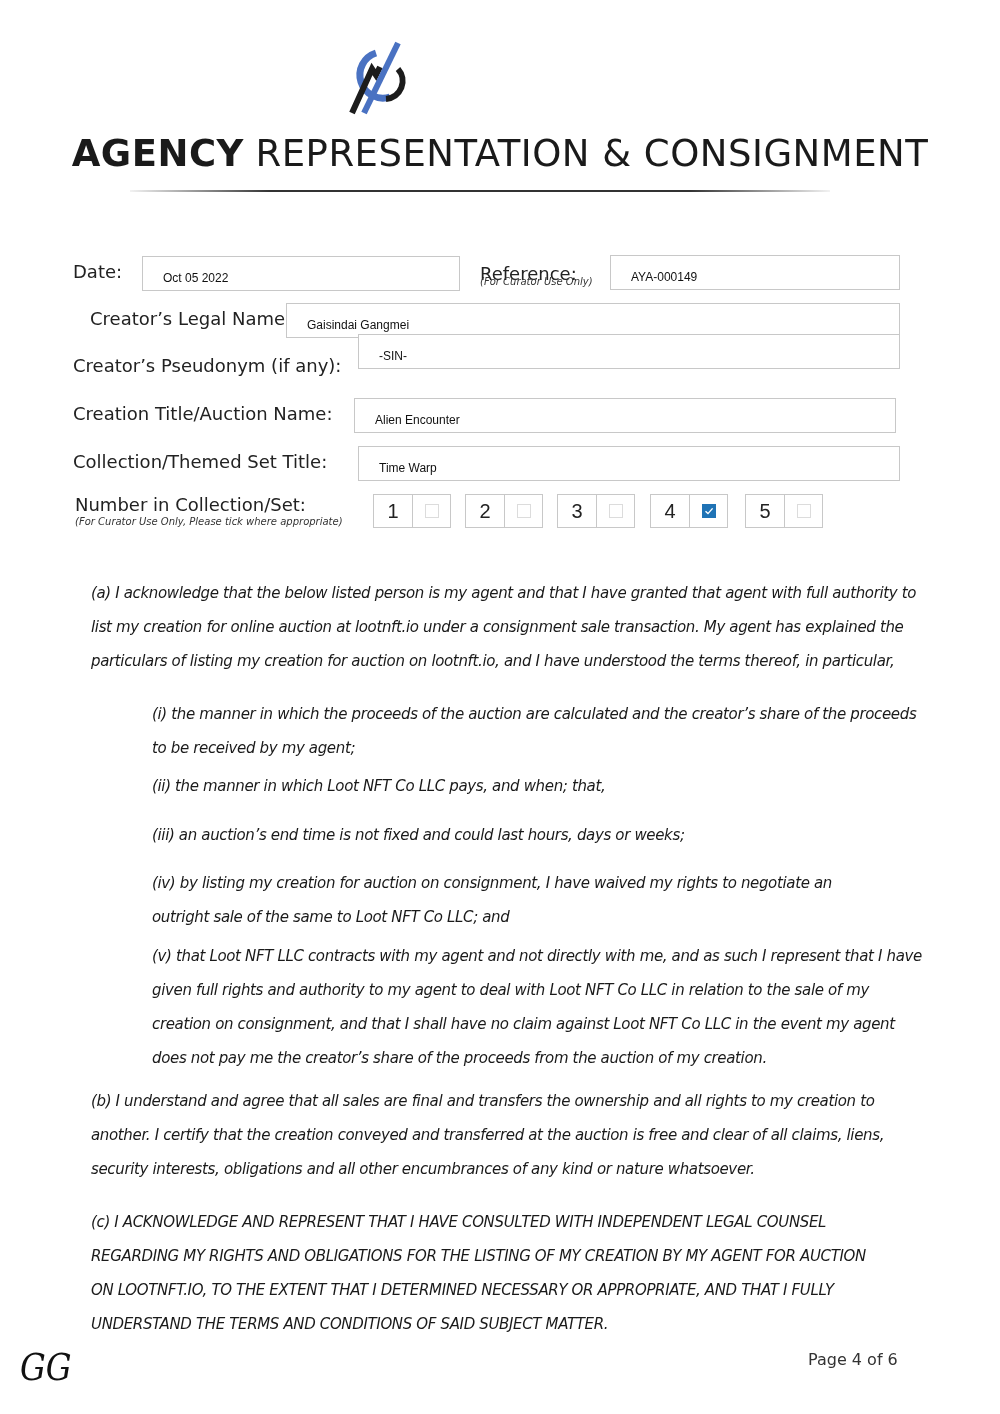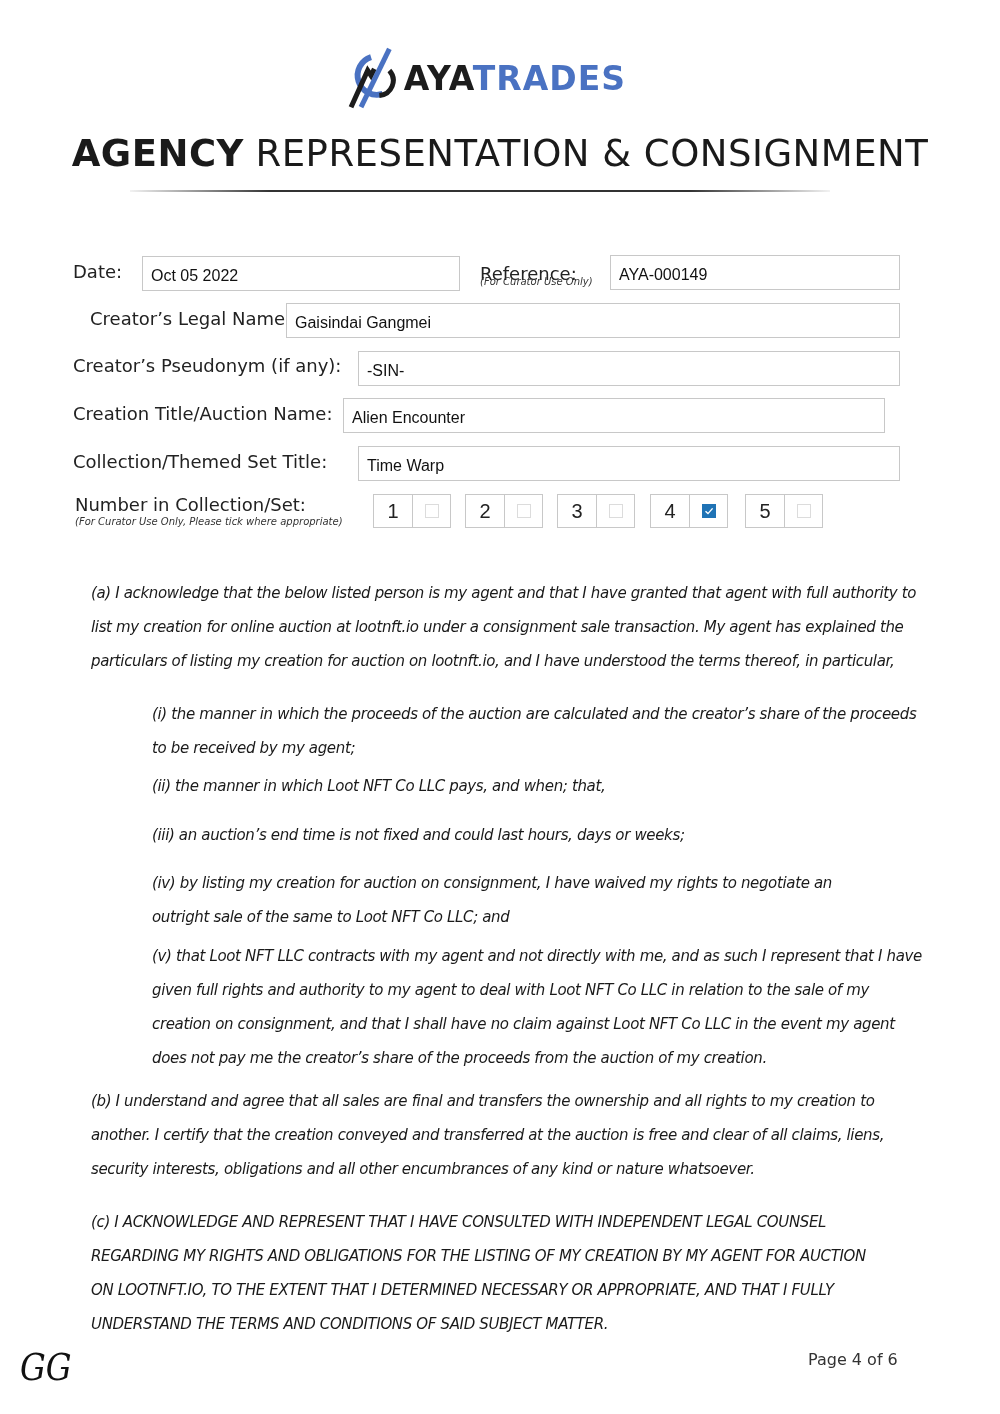--- a/index.html
+++ b/index.html
@@ -8,61 +8,60 @@
   .logo-mark { width: 62px; height: 78px; }
   .logo-text { font-family: "DejaVu Sans", sans-serif; font-weight: bold; font-size: 33px; letter-spacing: 1px; margin-left: 6px; }
   .logo-text .aya { color: #1c1c1c; }
   .logo-text .trades { color: #4a72c2; }
   .title { position: absolute; left: 0; width: 1000px; top: 130px; text-align: center; font-size: 40px; letter-spacing: 0.5px; color: #1a1a1a; white-space: nowrap; }
   .title b { font-family: "DejaVu Sans", sans-serif; font-weight: bold; font-size: 37px; }
   .title span.rest { font-family: "DejaVu Sans", sans-serif; font-weight: normal; font-size: 37px; }
   .rule { position: absolute; left: 130px; top: 190px; width: 700px; height: 2px; background: linear-gradient(90deg, rgba(0,0,0,0.05), #333 20%, #333 80%, rgba(0,0,0,0.05)); }
   .lbl { position: absolute; font-family: "DejaVu Sans", sans-serif; font-size: 18px; color: #222; white-space: nowrap; }
   .sublbl { position: absolute; font-family: "DejaVu Sans", sans-serif; font-style: italic; font-size: 10px; color: #333; white-space: nowrap; }
-  .field { position: absolute; border: 1.5px solid #c8c8c8; background: #fff; box-sizing: border-box; font-family: "Liberation Sans", sans-serif; font-size: 16px; color: #111; padding-left: 8px; display: flex; align-items: flex-end; padding-bottom: 5px; }
+  .field { position: absolute; border: 1.5px solid #c8c8c8; background: #fff; box-sizing: border-box; font-family: "Liberation Sans", sans-serif; font-size: 12px; color: #111; padding-left: 20px; display: flex; align-items: flex-end; padding-bottom: 5px; }
   .num-box { position: absolute; top: 494px; width: 78px; height: 34px; border: 1.5px solid #c8c8c8; box-sizing: border-box; display: flex; }
   .num-box .n { width: 38px; border-right: 1.5px solid #c8c8c8; display: flex; align-items: center; justify-content: center; font-family: "Liberation Sans", sans-serif; font-size: 20px; color: #222; }
   .num-box .c { flex: 1; display: flex; align-items: center; justify-content: center; }
   .chk { width: 14px; height: 14px; border: 1px solid #dcdcdc; box-sizing: border-box; background: #fff; display: flex; align-items: center; justify-content: center; }
   .chk.on { background: #1f73b5; border-color: #1f73b5; }
   .body-text { position: absolute; font-family: "DejaVu Sans", sans-serif; font-size: 15px; line-height: 34px; color: #1a1a1a; letter-spacing: -0.35px; font-style: italic; }
   .sig { position: absolute; left: 20px; top: 1345px; font-family: "DejaVu Serif", serif; font-style: italic; font-size: 38px; color: #111; transform: scaleX(0.85); transform-origin: left; }
   .page-num { position: absolute; left: 808px; top: 1350px; font-family: "DejaVu Sans", sans-serif; font-size: 16px; color: #333; }
 </style>
 </head>
 <body>
 
 <div class="logo">
   <svg class="logo-mark" viewBox="0 0 62 78">
     <path d="M30 14 A22 22 0 1 0 44 58" fill="none" stroke="#4a72c2" stroke-width="7"></path>
     <path d="M6 74 L26 30 L30 36 L34 28" fill="none" stroke="#1c1c1c" stroke-width="6" stroke-linejoin="miter"></path>
     <path d="M18 74 L52 4" fill="none" stroke="#4a72c2" stroke-width="6"></path>
     <path d="M40 60 A18 18 0 0 0 52 30" fill="none" stroke="#1c1c1c" stroke-width="6"></path>
   </svg>
-  <div class="logo-text"><span class="aya">AYA</span><span class="trades">TRADES</span></div>
 </div>
 
 <div class="title"><b>AGENCY</b> <span class="rest">REPRESENTATION &amp; CONSIGNMENT</span></div>
 <div class="rule"></div>
 
 <div class="lbl" style="left:73px; top:261px;">Date:</div>
 <div class="field" style="left:142px; top:256px; width:318px; height:35px;">Oct 05 2022</div>
 
 <div class="lbl" style="left:480px; top:253px;margin-top:10px;">Reference:</div>
 <div class="sublbl" style="left:480px; top:276px;">(For Curator Use Only)</div>
 <div class="field" style="left:610px; top:255px; width:290px; height:35px;">AYA-000149</div>
 
 <div class="lbl" style="left:73px; top:308px;margin-left:17px;">Creator’s Legal Name:</div>
 <div class="field" style="left:286px; top:303px; width:614px; height:35px;">Gaisindai Gangmei</div>
 
 <div class="lbl" style="left:73px; top:355px;">Creator’s Pseudonym (if any):</div>
-<div class="field" style="left:358px; top:351px; width:542px; height:35px;">-SIN-</div>
+<div class="field" style="left:358px; top:334px; width:542px; height:35px;">-SIN-</div>
 
 <div class="lbl" style="left:73px; top:403px;">Creation Title/Auction Name:</div>
-<div class="field" style="left:343px; top:398px; width:542px; height:35px;text-align:right;">Alien Encounter</div>
+<div class="field" style="left:354px; top:398px; width:542px; height:35px;text-align:right;">Alien Encounter</div>
 
 <div class="lbl" style="left:73px; top:451px;">Collection/Themed Set Title:</div>
 <div class="field" style="left:358px; top:446px; width:542px; height:35px;">Time Warp</div>
 
 <div class="lbl" style="left:75px; top:494px;">Number in Collection/Set:</div>
 <div class="sublbl" style="left:75px; top:516px;">(For Curator Use Only, Please tick where appropriate)</div>
 
 <div class="num-box" style="left:373px;">
   <div class="n">1</div>
   <div class="c">

